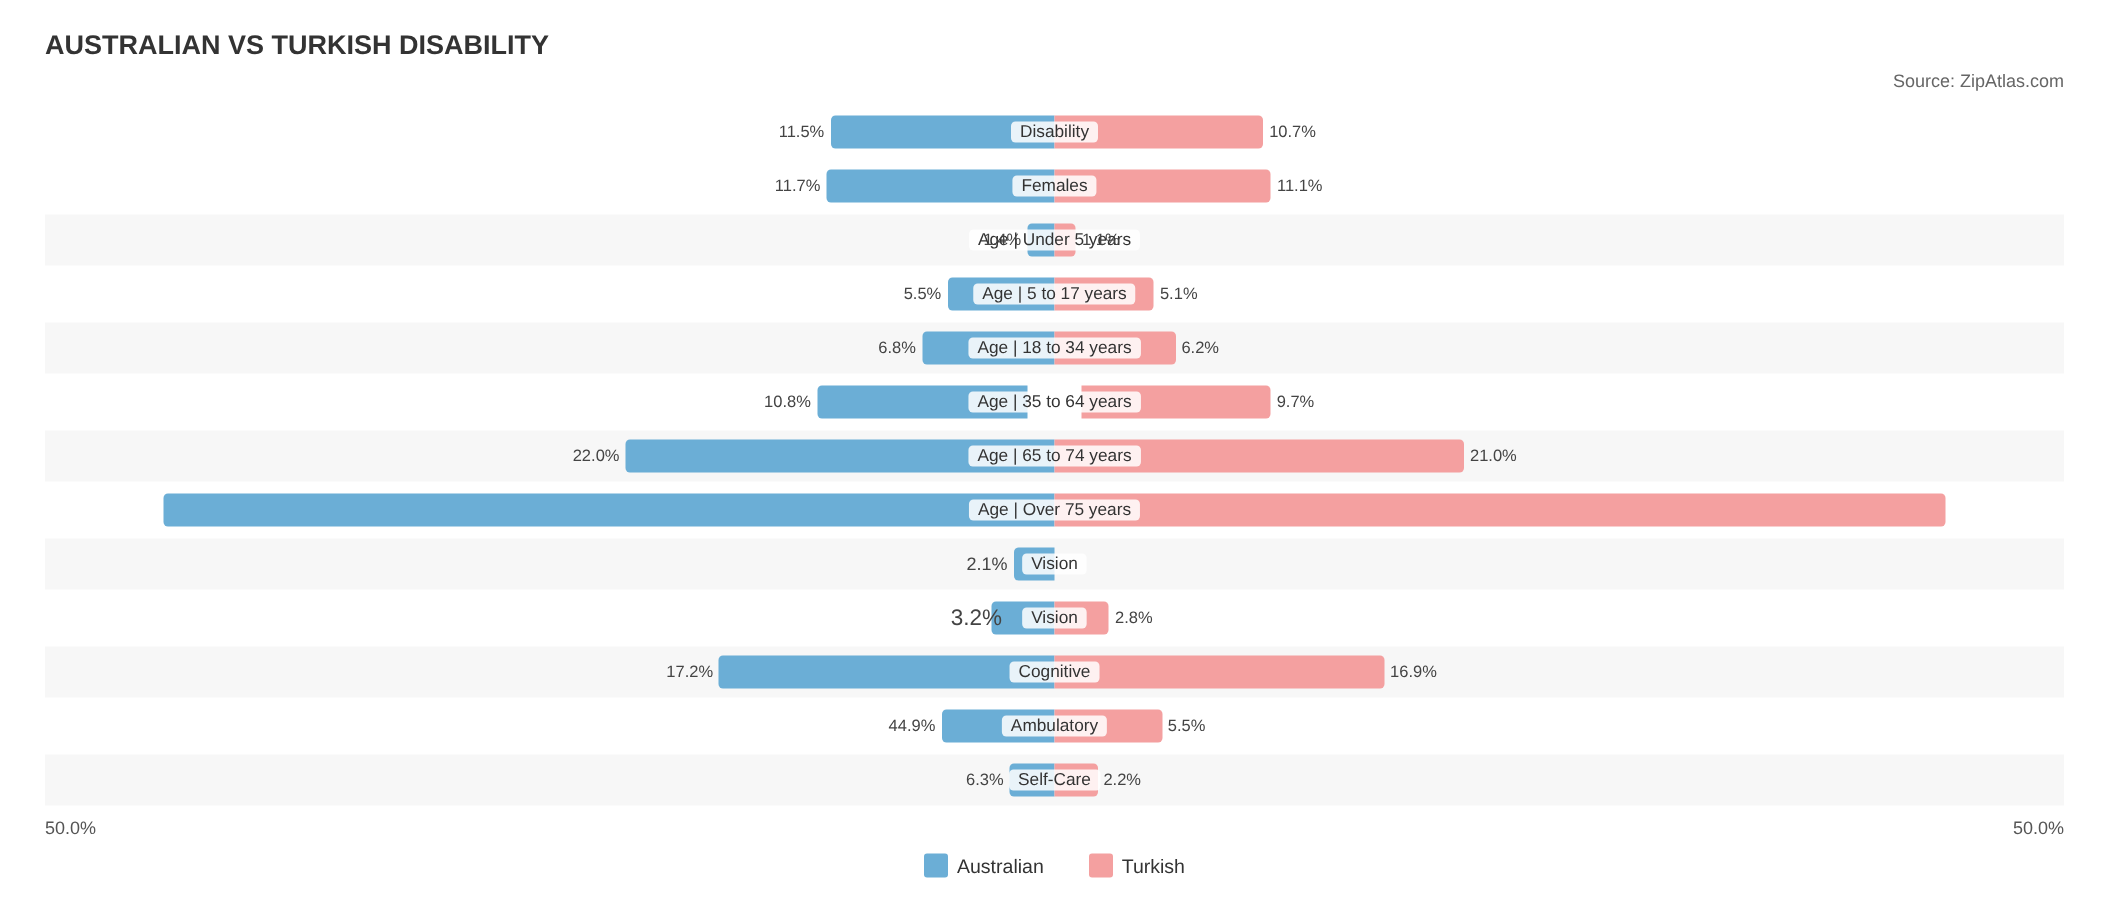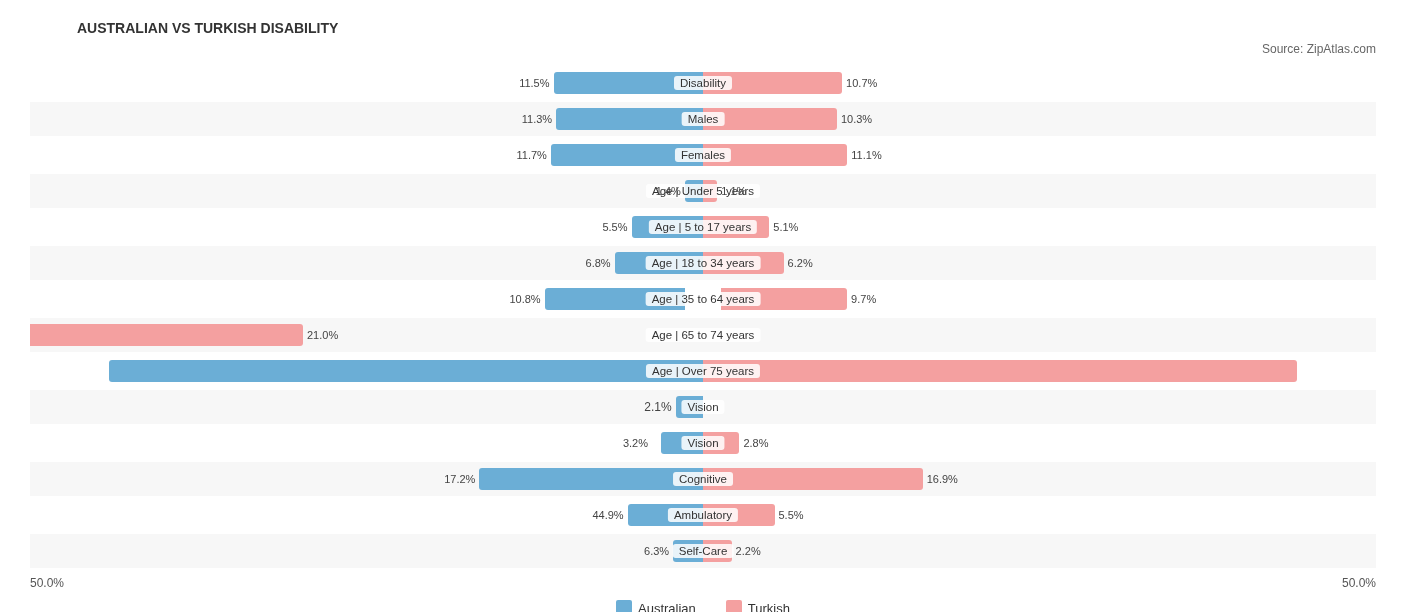--- a/index.html
+++ b/index.html
@@ -4,26 +4,25 @@
   <style>
     * { box-sizing: border-box; margin: 0; padding: 0; }
     body {
       font-family: Arial, sans-serif;
       background: #fff;
       width: 1406px;
       min-height: 612px;
       padding: 20px 30px;
     }
     .chart-title {
-      font-size: 14px;
+      font-size: 18px;
       font-weight: bold;
       color: #333;
       margin-bottom: 6px;
       text-transform: uppercase;
-      margin-left: 47px;
     }
     .source {
       text-align: right;
       font-size: 12px;
       color: #666;
       margin-bottom: 10px;
     }
     .chart-area {
       position: relative;
       width: 100%;
@@ -143,37 +142,20 @@
           <div class="center-label-container">
             <span class="center-label">Disability</span>
           </div>
           <div class="right-section" style="width:50%;position:relative;height:34px;">
             <div class="pink-bar" style="width:139.1px;left:0;top:6px;">
             </div>
             <span style="position:absolute;left:143.1px;top:50%;transform:translateY(-50%);font-size:11px;color:#444;z-index:4;white-space:nowrap;">10.7%</span>
           </div>
         </div>
       </div>
-      <div class="row row-bg-alt">
-        <div class="bar-container" style="position:relative;">
-          <div class="left-section" style="width:50%;position:relative;height:34px;">
-            <div class="blue-bar" style="width:146.9px;right:0;top:6px;">
-            </div>
-            <span style="position:absolute;right:150.9px;top:50%;transform:translateY(-50%);font-size:11px;color:#444;z-index:4;white-space:nowrap;">11.3%</span>
-          </div>
-          <div class="center-label-container">
-            <span class="center-label">Males</span>
-          </div>
-          <div class="right-section" style="width:50%;position:relative;height:34px;">
-            <div class="pink-bar" style="width:133.9px;left:0;top:6px;">
-            </div>
-            <span style="position:absolute;left:137.9px;top:50%;transform:translateY(-50%);font-size:11px;color:#444;z-index:4;white-space:nowrap;">10.3%</span>
-          </div>
-        </div>
-      </div>
       <div class="row row-bg">
         <div class="bar-container" style="position:relative;">
           <div class="left-section" style="width:50%;position:relative;height:34px;">
             <div class="blue-bar" style="width:152.1px;right:0;top:6px;">
             </div>
             <span style="position:absolute;right:156.1px;top:50%;transform:translateY(-50%);font-size:11px;color:#444;z-index:4;white-space:nowrap;">11.7%</span>
           </div>
           <div class="center-label-container">
             <span class="center-label">Females</span>
           </div>
@@ -247,20 +229,25 @@
           </div>
           <div class="right-section" style="width:50%;position:relative;height:34px;">
             <div class="pink-bar" style="width:126.09999999999998px;left:0;top:6px;">
             </div>
             <span style="position:absolute;left:130.09999999999997px;top:50%;transform:translateY(-50%);font-size:11px;color:#444;z-index:4;white-space:nowrap;">9.7%</span>
           </div>
         </div>
       </div>
       <div class="row row-bg-alt">
         <div class="bar-container" style="position:relative;">
+          <div class="left-section" style="width:50%;position:relative;height:34px;">
+            <div class="blue-bar" style="width:286px;right:0;top:6px;">
+            </div>
+            <span style="position:absolute;right:290px;top:50%;transform:translateY(-50%);font-size:11px;color:#444;z-index:4;white-space:nowrap;">22.0%</span>
+          </div>
           <div class="center-label-container">
             <span class="center-label">Age | 65 to 74 years</span>
           </div>
           <div class="right-section" style="width:50%;position:relative;height:34px;">
             <div class="pink-bar" style="width:273px;left:0;top:6px;">
             </div>
             <span style="position:absolute;left:277px;top:50%;transform:translateY(-50%);font-size:11px;color:#444;z-index:4;white-space:nowrap;">21.0%</span>
           </div>
         </div>
       </div>
@@ -291,21 +278,21 @@
           <div class="center-label-container">
             <span class="center-label">Vision</span>
           </div>
         </div>
       </div>
       <div class="row row-bg">
         <div class="bar-container" style="position:relative;">
           <div class="left-section" style="width:50%;position:relative;height:34px;">
             <div class="blue-bar" style="width:41.6px;right:0;top:6px;">
             </div>
-            <span style="position:absolute;right:55px;top:50%;transform:translateY(-50%);font-size:11px;color:#444;z-index:4;white-space:nowrap;">3.2%</span>
+            <span style="position:absolute;right:35px;top:50%;transform:translateY(-50%);font-size:15px;color:#444;z-index:4;white-space:nowrap;">3.2%</span>
           </div>
           <div class="center-label-container">
             <span class="center-label">Vision</span>
           </div>
           <div class="right-section" style="width:50%;position:relative;height:34px;">
             <div class="pink-bar" style="width:36.4px;left:0;top:6px;">
             </div>
             <span style="position:absolute;left:40.4px;top:50%;transform:translateY(-50%);font-size:11px;color:#444;z-index:4;white-space:nowrap;">2.8%</span>
           </div>
         </div>

